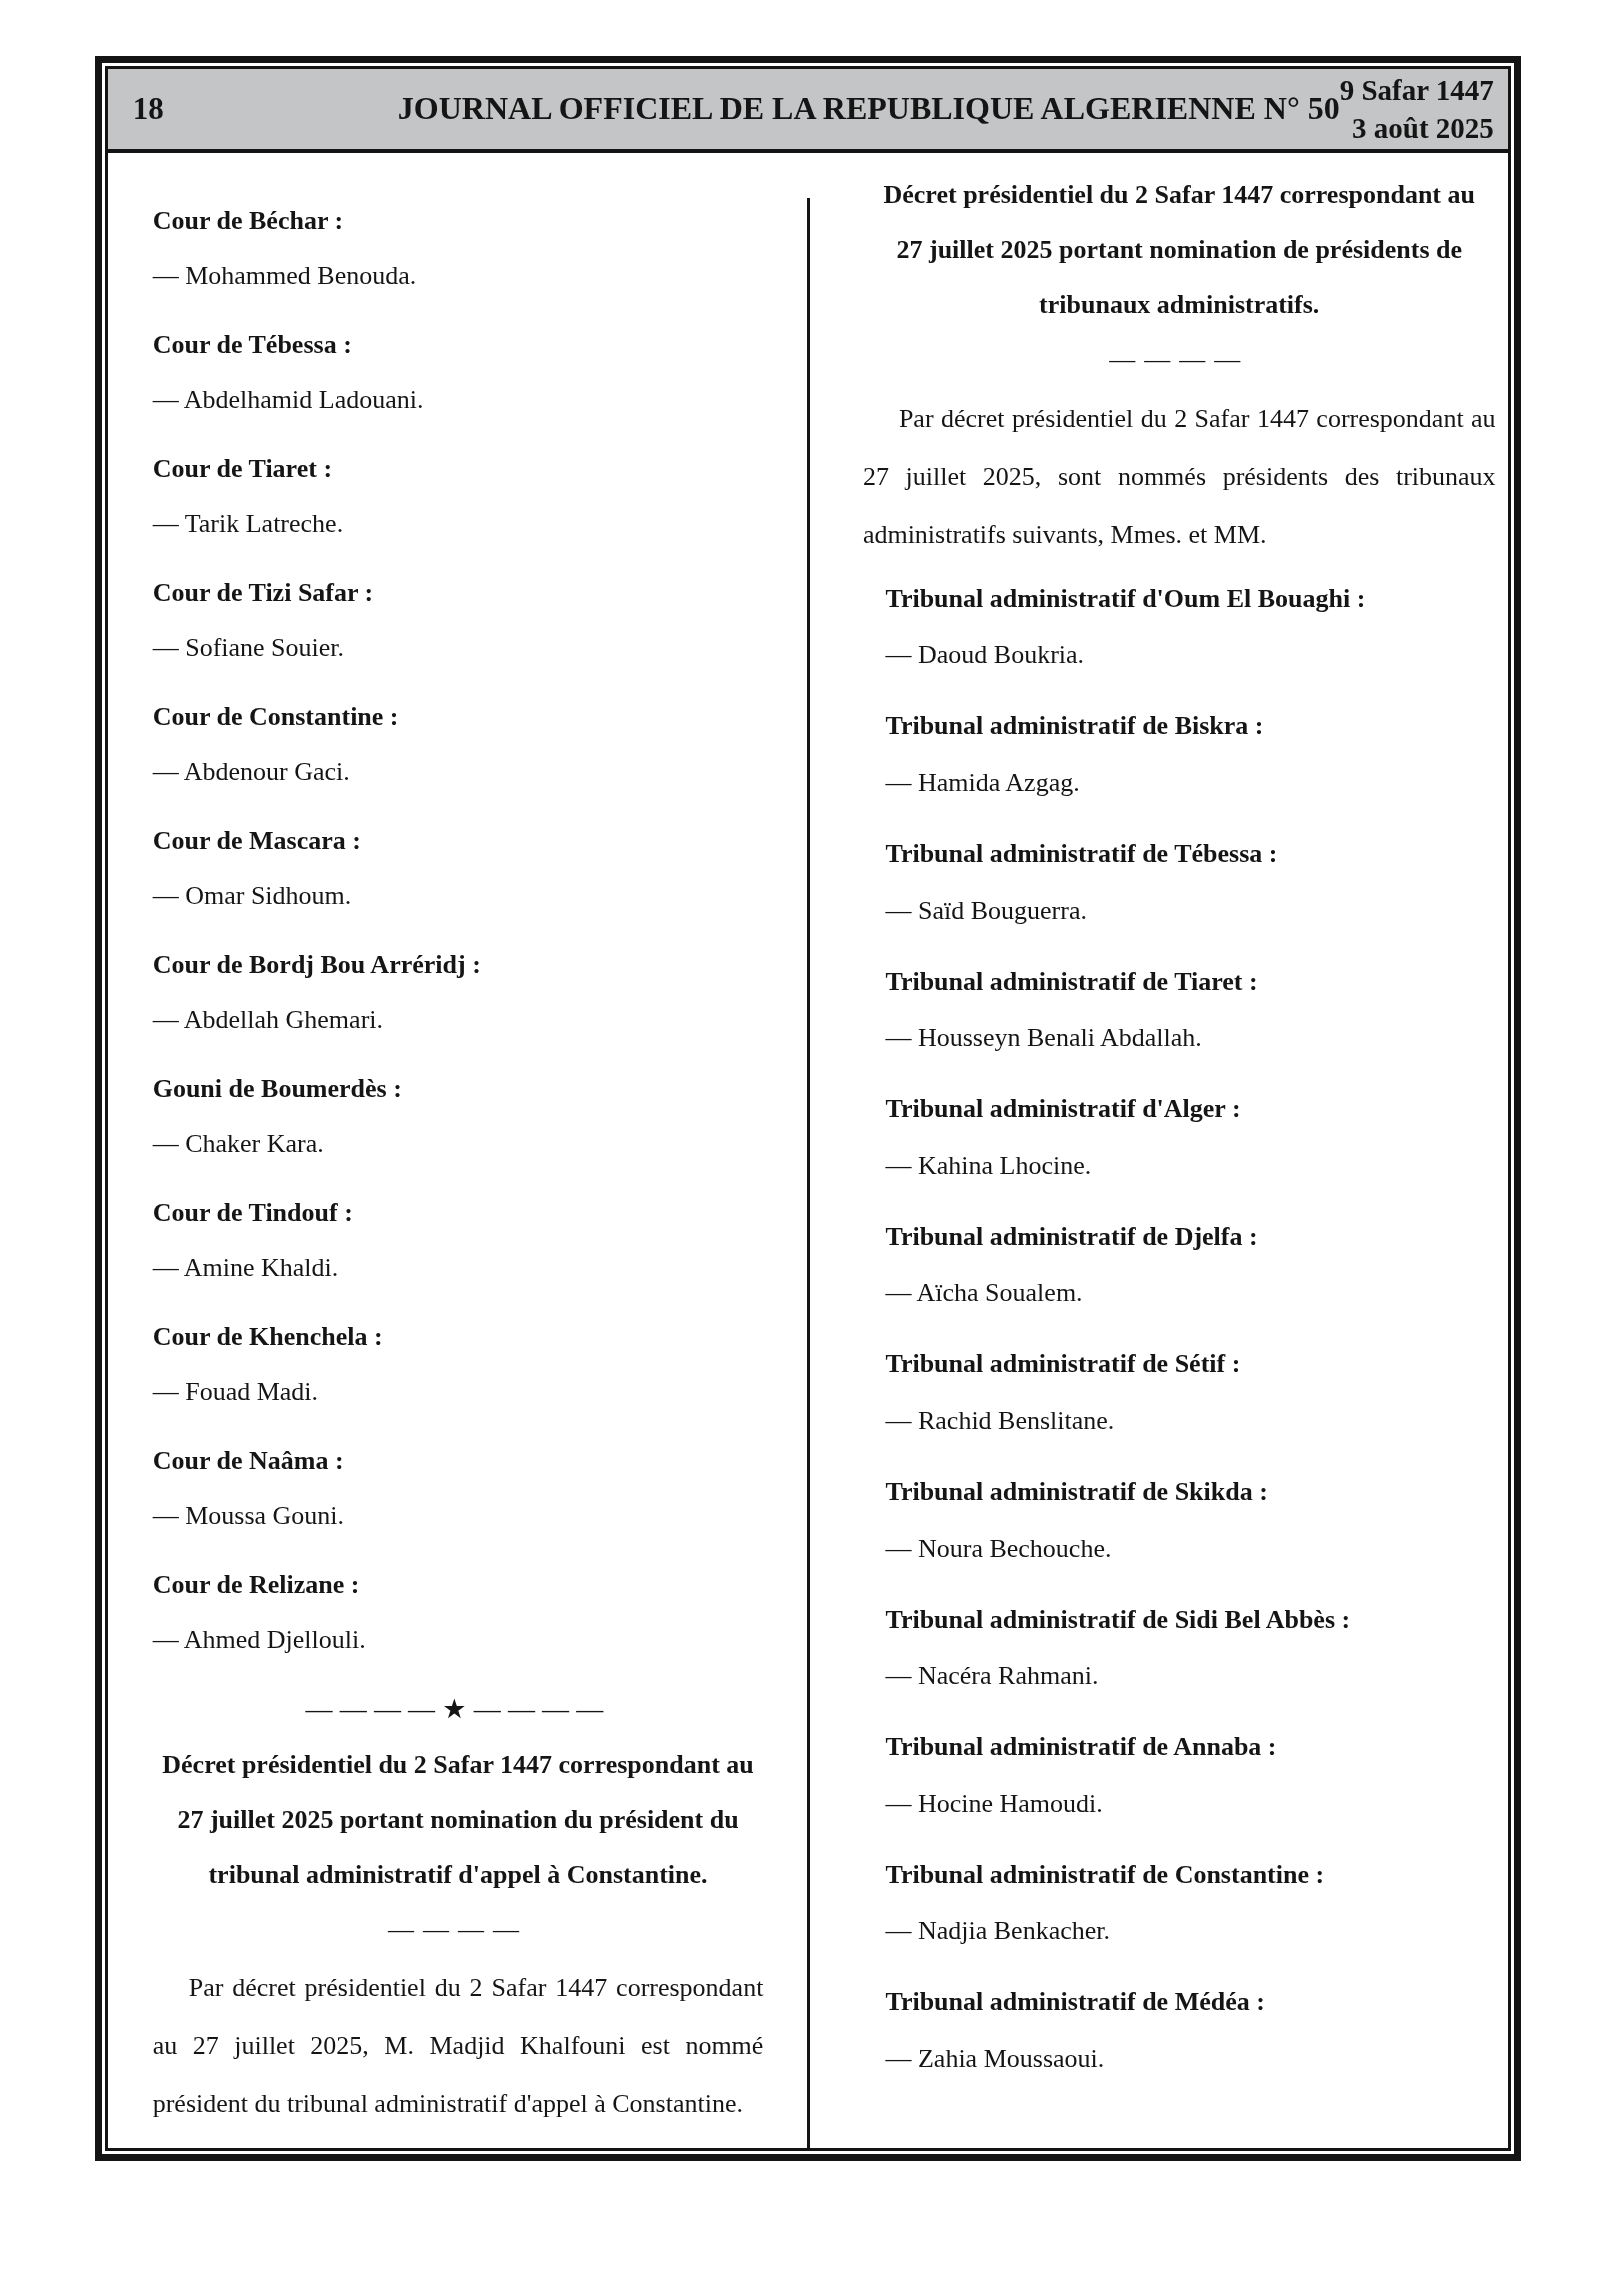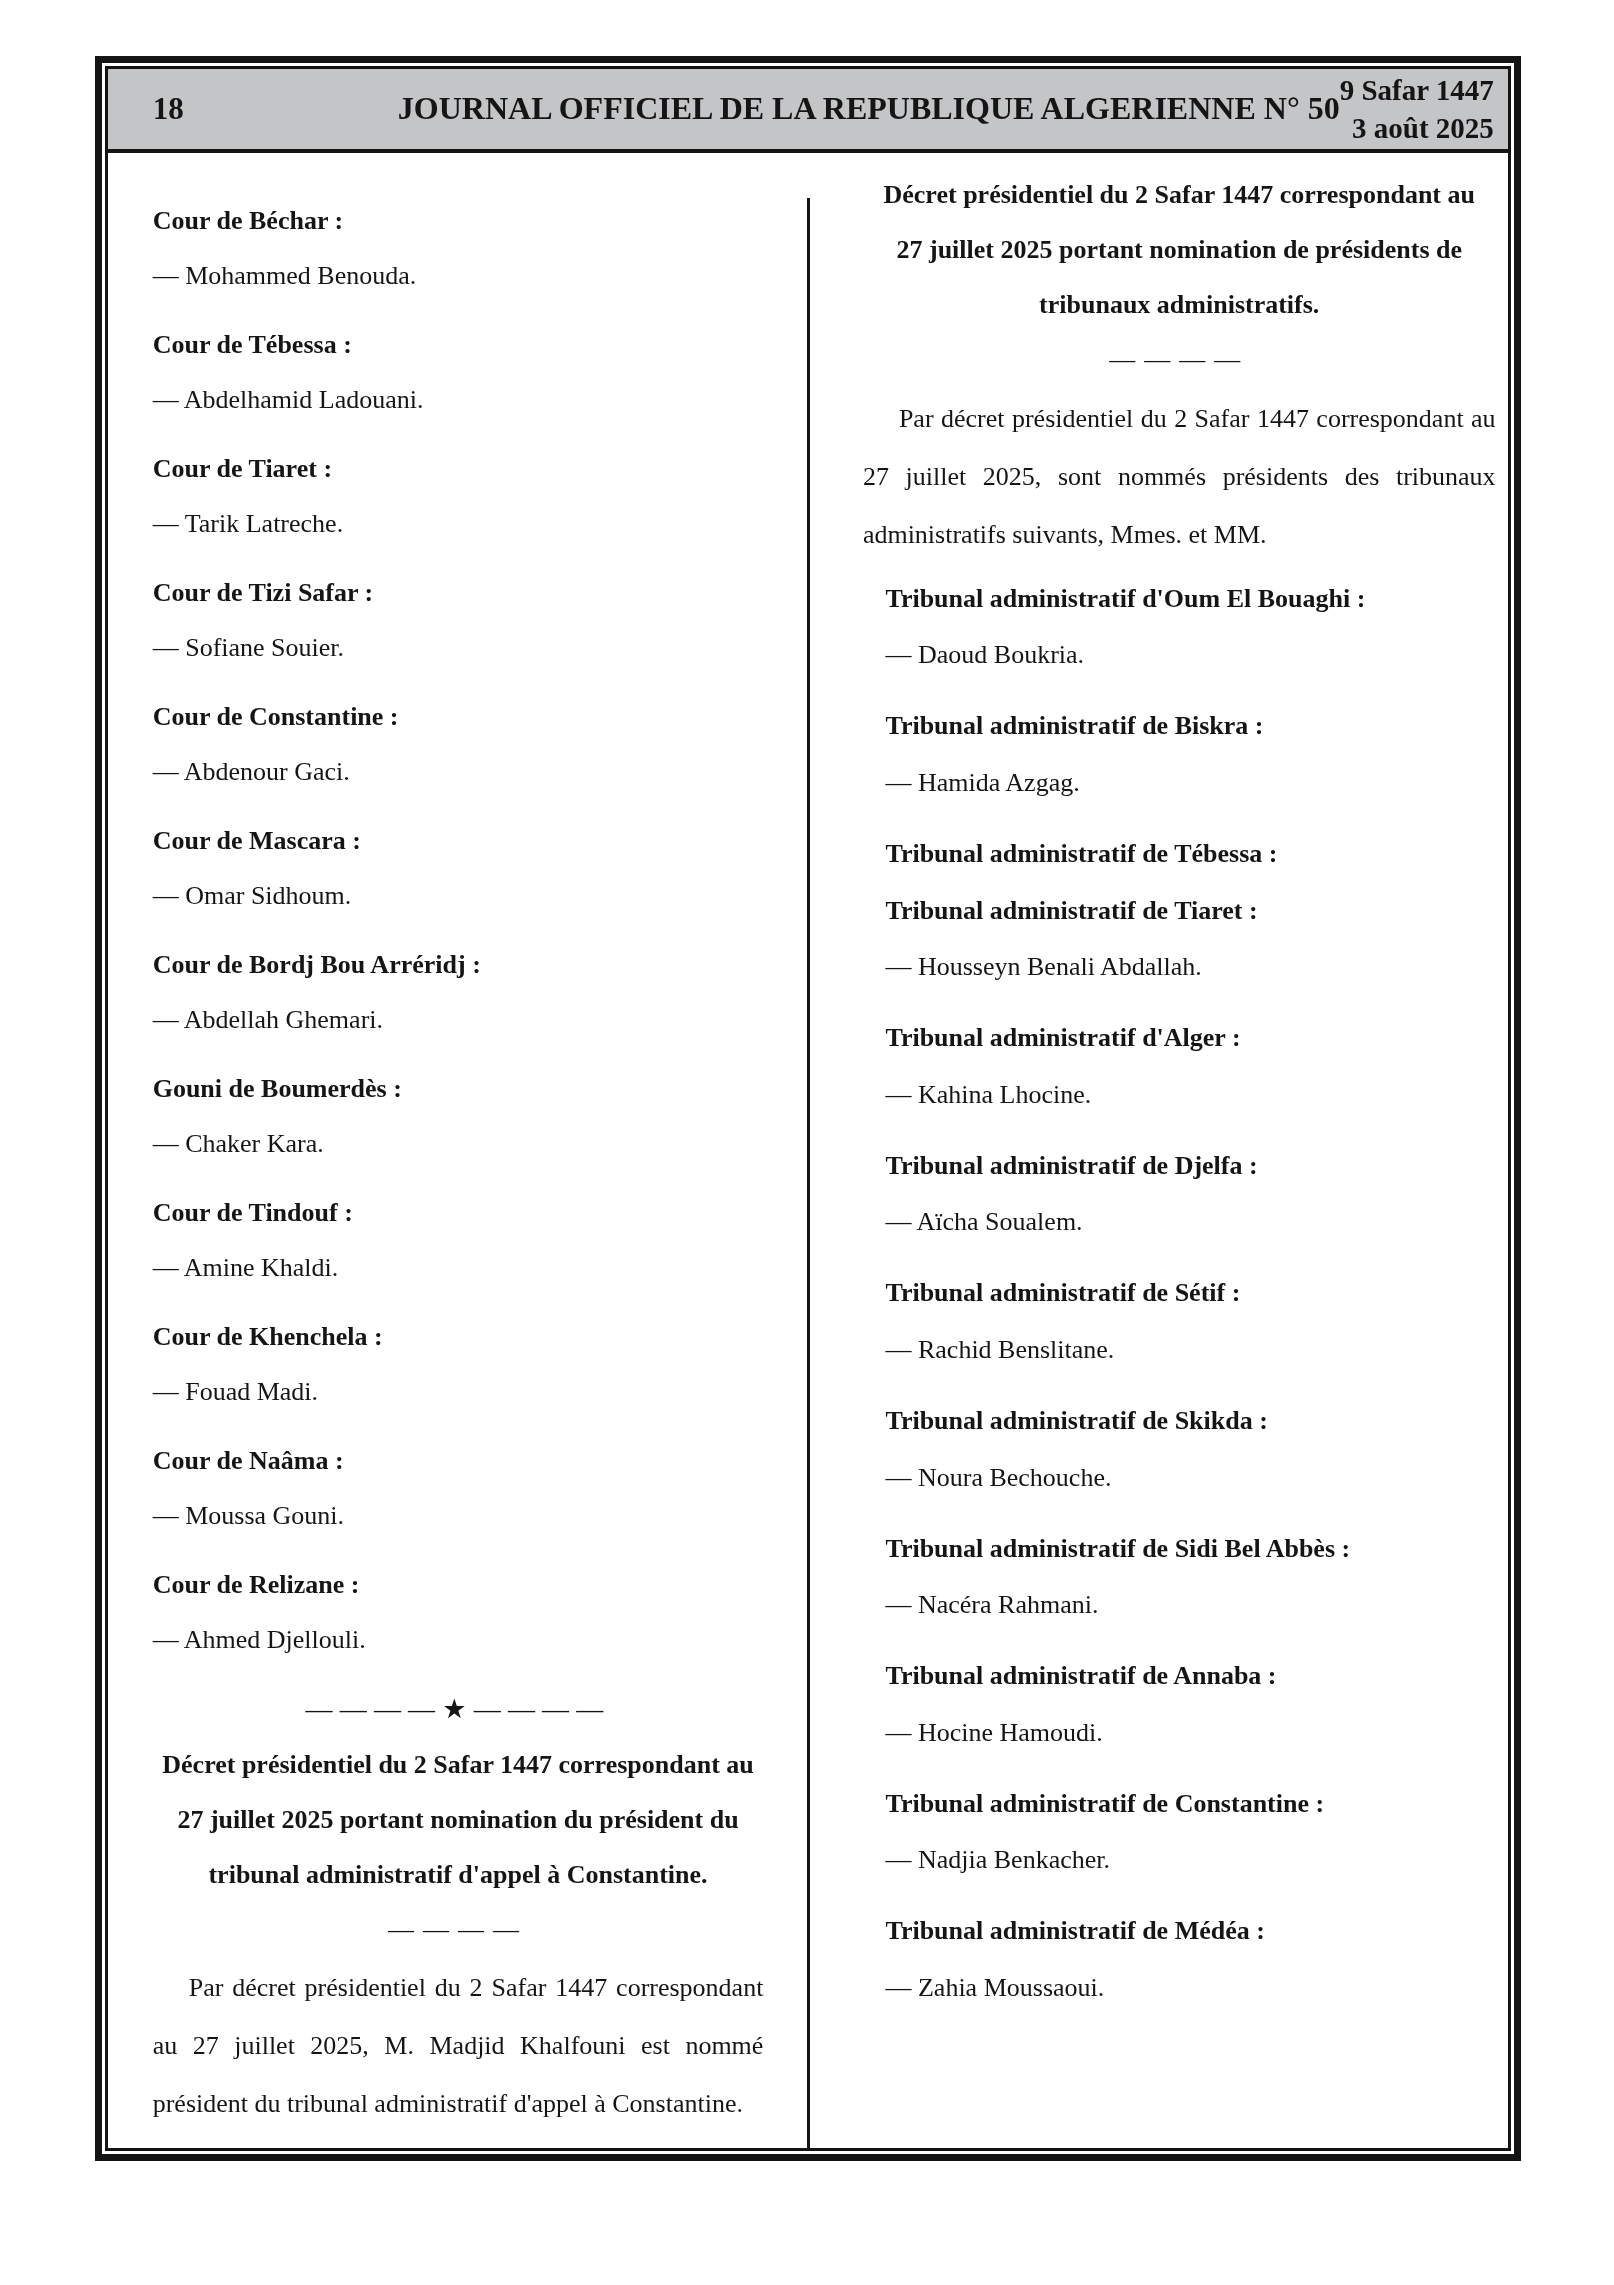--- a/index.html
+++ b/index.html
@@ -38,21 +38,20 @@
     display: flex;
     align-items: center;
     padding: 0 14.5px 0 25px;
     box-sizing: border-box;
   }
   .pagenum {
     font-weight: bold;
     font-size: 31px;
     width: 136px;
     flex: 0 0 auto;
-    margin-left: 20px;
   }
   .jtitle {
     flex: 1 1 auto;
     text-align: right;
     font-weight: bold;
     font-size: 32px;
     letter-spacing: 0px;
     white-space: nowrap;
   }
   .dates {
@@ -236,20 +235,21 @@
               <div class="entry-name">— Daoud Boukria.</div>
             </div>
 
             <div class="entry">
               <div class="entry-heading">Tribunal administratif de Biskra :</div>
               <div class="entry-name">— Hamida Azgag.</div>
             </div>
 
             <div class="entry">
               <div class="entry-heading">Tribunal administratif de Tébessa :</div>
+              <div class="entry-name">— Saïd Bouguerra.</div>
             </div>
 
             <div class="entry">
               <div class="entry-heading">Tribunal administratif de Tiaret :</div>
               <div class="entry-name">— Housseyn Benali Abdallah.</div>
             </div>
 
             <div class="entry">
               <div class="entry-heading">Tribunal administratif d'Alger :</div>
               <div class="entry-name">— Kahina Lhocine.</div>

